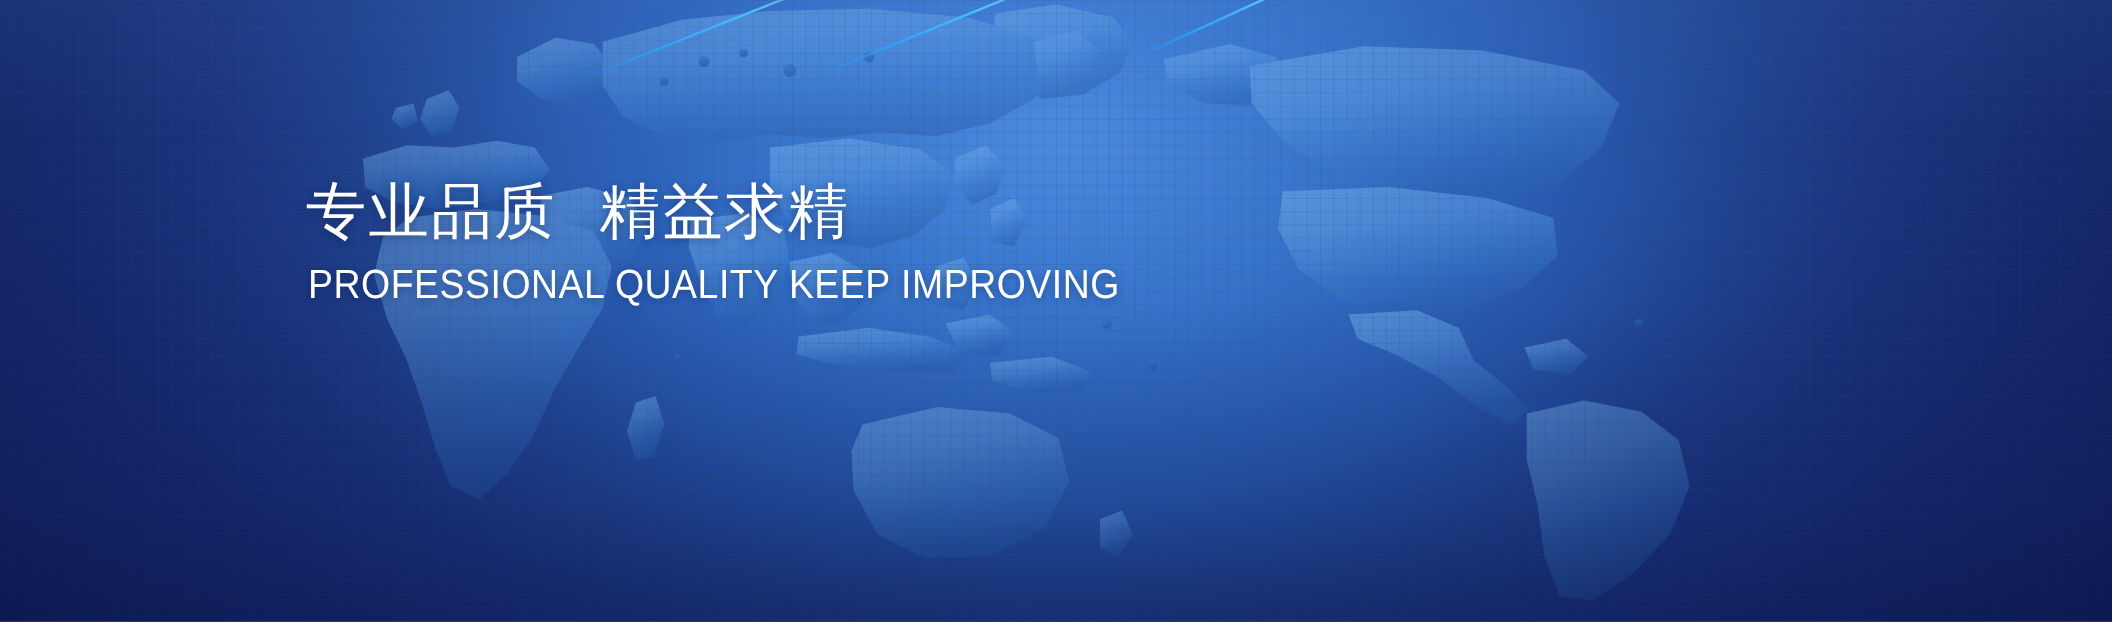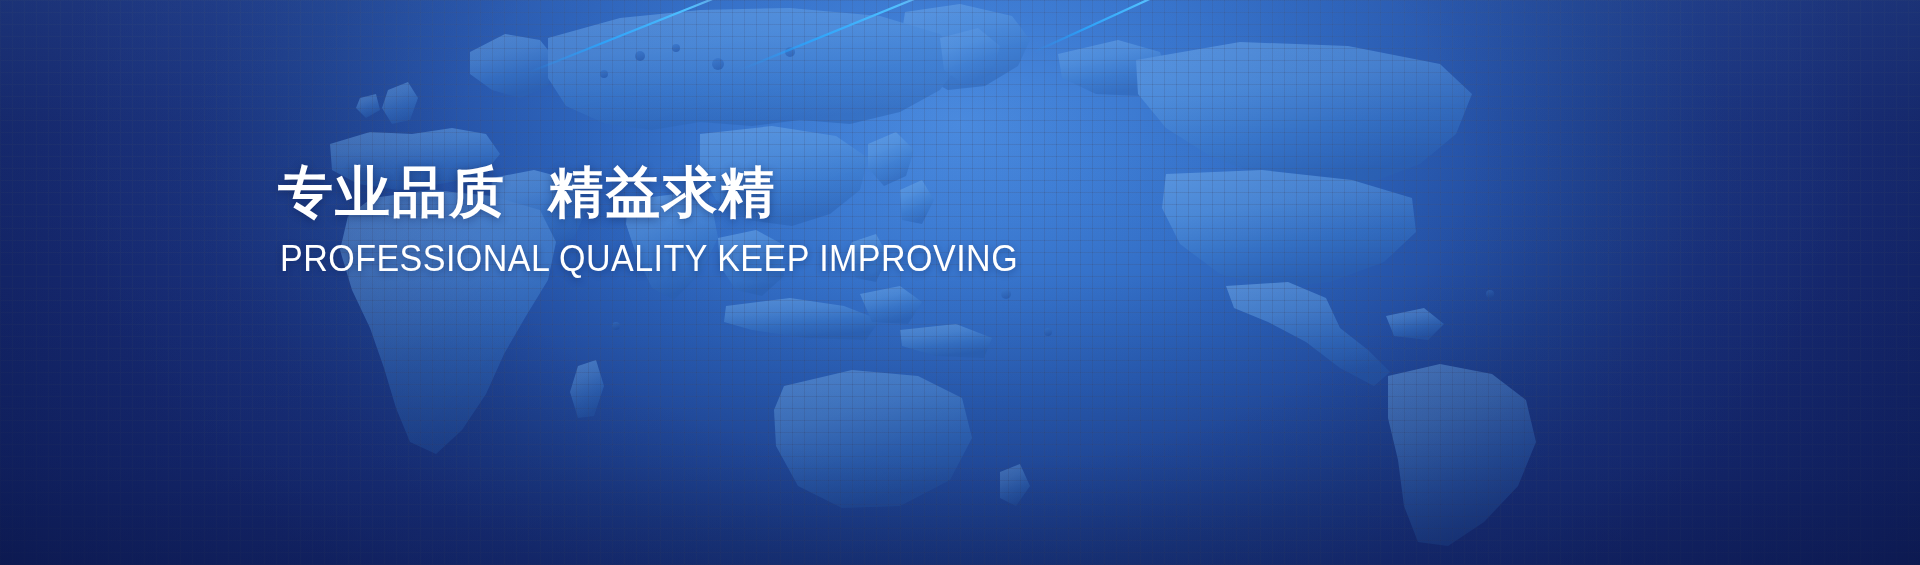--- a/index.html
+++ b/index.html
@@ -97,21 +97,21 @@
     position: absolute;
     left: 278px;
     top: 160px;
     width: 900px;
     z-index: 6;
   }
   .headline-cn {
     margin: 0;
     font-family: "DejaVu Sans", "Liberation Sans", sans-serif;
     font-size: 55px;
-    font-weight: bold;
+    font-weight: normal;
     line-height: 1.18;
     color: #ffffff;
     letter-spacing: 2px;
     white-space: pre;
     text-shadow: 0 2px 9px rgba(8,24,70,0.45);
   }
   .headline-en {
     margin: 14px 0 0 2px;
     font-family: "Liberation Sans", "DejaVu Sans", sans-serif;
     font-size: 37px;

